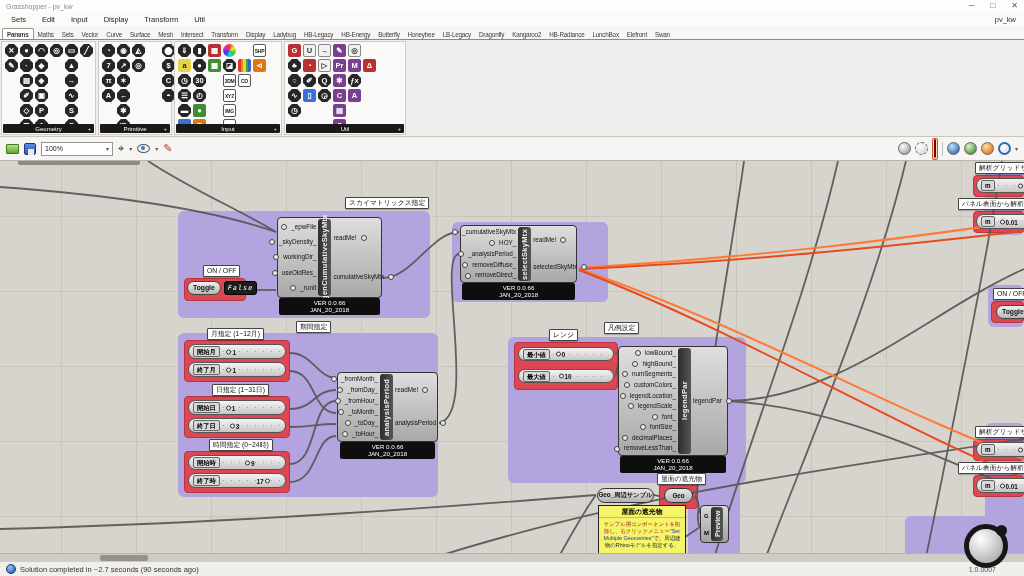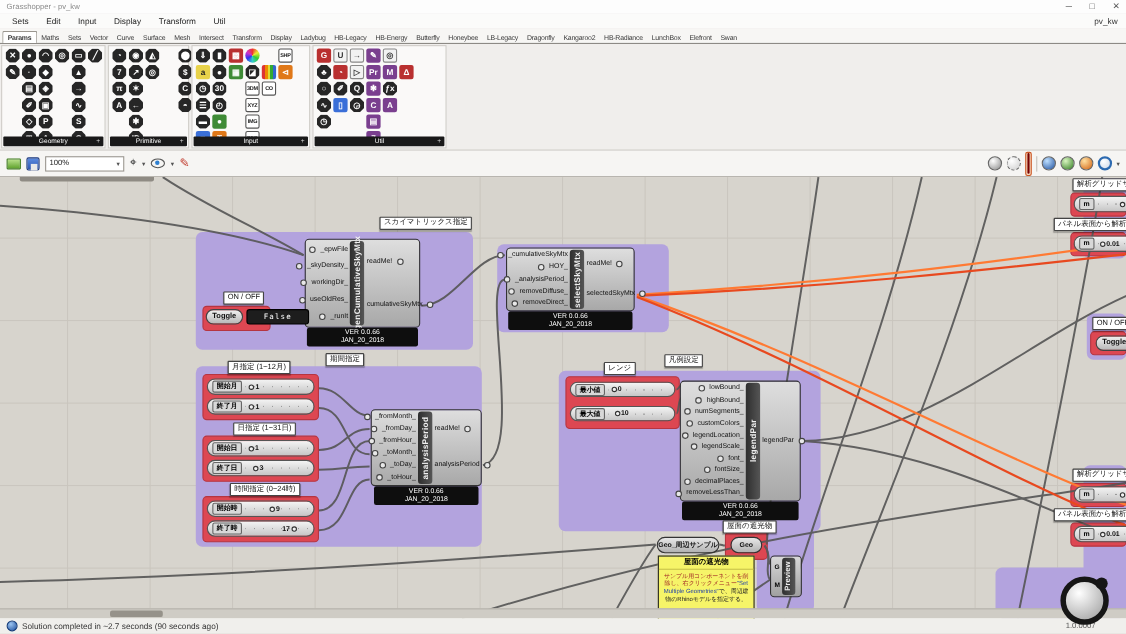--- a/index.html
+++ b/index.html
@@ -72,21 +72,21 @@
   .comp .outs i::after { content:""; position:absolute; right:-10px; top:50%; transform:translateY(-50%); width:4px; height:4px; background:#e8e8e8; border:1px solid #444; border-radius:50%; }
   .comp .strip { width:13px; background:linear-gradient(90deg,#555,#2e2e2e); border-radius:3px; color:#f0f0f0; font-size:7.5px; font-weight:bold; writing-mode:vertical-rl; transform:rotate(180deg); display:flex; align-items:center; justify-content:center; letter-spacing:0.3px; }
   .verbox { position:absolute; z-index:4; background:#0e0e0e; color:#fff; font-size:6.2px; text-align:center; line-height:1.2; padding:1px 4px; border-radius:2px; }
   .tag { position:absolute; z-index:5; background:#fff; border:1px solid #444; font-size:6.8px; color:#111; padding:0 3px; line-height:10px; white-space:nowrap; border-radius:1px; box-shadow:0 1px 1px rgba(0,0,0,.25); }
   .slider { position:absolute; z-index:4; background:linear-gradient(#f4f4f4,#c6c6c6); border:1px solid #555; border-radius:8px; display:flex; align-items:center; padding:1px 4px; gap:3px; height:15px; }
   .slider .chip { background:#d8d8d8; border:1px solid #666; border-radius:2px; font-size:6.3px; font-weight:bold; padding:0 3px; line-height:9px; white-space:nowrap; }
   .slider .track { position:relative; flex:1; height:9px; background-image:repeating-linear-gradient(to right,#9a9a9a 0 1px,transparent 1px 8px); background-size:100% 1px; background-repeat:no-repeat; background-position:0 4px; }
   .slider .knob { position:absolute; top:50%; transform:translateY(-50%); display:flex; align-items:center; gap:1px; font-size:6.3px; font-weight:bold; color:#111; }
   .grip { width:5px; height:5px; border:1px solid #333; border-radius:50%; background:#f2f2f2; display:inline-block; }
   .toggle-btn { background:linear-gradient(#f0f0f0,#b8b8b8); border:1px solid #444; border-radius:7px; font-size:6.8px; font-weight:bold; padding:0 5px; line-height:12px; color:#111; }
-  .toggle-val { background:#1d1d1d; color:#fff; font-family:"DejaVu Sans Mono",monospace; font-size:6.8px; border-radius:3px; padding:0 15px; line-height:12px; border:1px solid #000; letter-spacing:1px; }
+  .toggle-val { background:#1d1d1d; color:#fff; font-family:"DejaVu Sans Mono",monospace; font-style:italic; font-size:6.8px; border-radius:3px; padding:0 3px; line-height:12px; border:1px solid #000; letter-spacing:1px; }
   .hgroup { position:absolute; z-index:4; display:flex; align-items:center; gap:3px; }
   .pill { position:absolute; z-index:4; border:1px solid #333; border-radius:8px; background:linear-gradient(#e8e8e8,#b2b2b2); font-size:6.3px; font-weight:bold; color:#111; display:flex; align-items:center; justify-content:center; white-space:nowrap; }
   .panel { position:absolute; z-index:6; background:#f6f468; border:1px solid #222; }
   .panel .ptitle { font-size:6.8px; font-weight:bold; text-align:center; border-bottom:1px solid #c8c24a; line-height:11px; }
   .panel .pbody { font-size:5.4px; line-height:1.3; padding:3px 3px; text-align:center; word-break:break-all; }
   .preview-comp { position:absolute; z-index:4; display:flex; background:linear-gradient(#d8d8d8,#a0a0a0); border:1.5px solid #333; border-radius:4px; padding:1px; }
   .preview-comp .pins { display:flex; flex-direction:column; justify-content:space-around; font-size:6px; font-weight:bold; padding:0 2px; }
   .preview-comp .pstrip { width:12px; background:linear-gradient(90deg,#555,#2e2e2e); border-radius:3px; color:#eee; font-size:7px; font-weight:bold; writing-mode:vertical-rl; transform:rotate(180deg); display:flex; align-items:center; justify-content:center; }
   .compass { position:absolute; left:964px; top:524px; width:44px; height:44px; border:5px solid #161616; border-radius:50%; background:radial-gradient(circle at 35% 30%,#ffffff,#9a9a9a); z-index:20; }
   .compass::after { content:""; position:absolute; right:-4px; top:-4px; width:11px; height:11px; background:#161616; border-radius:50%; }

